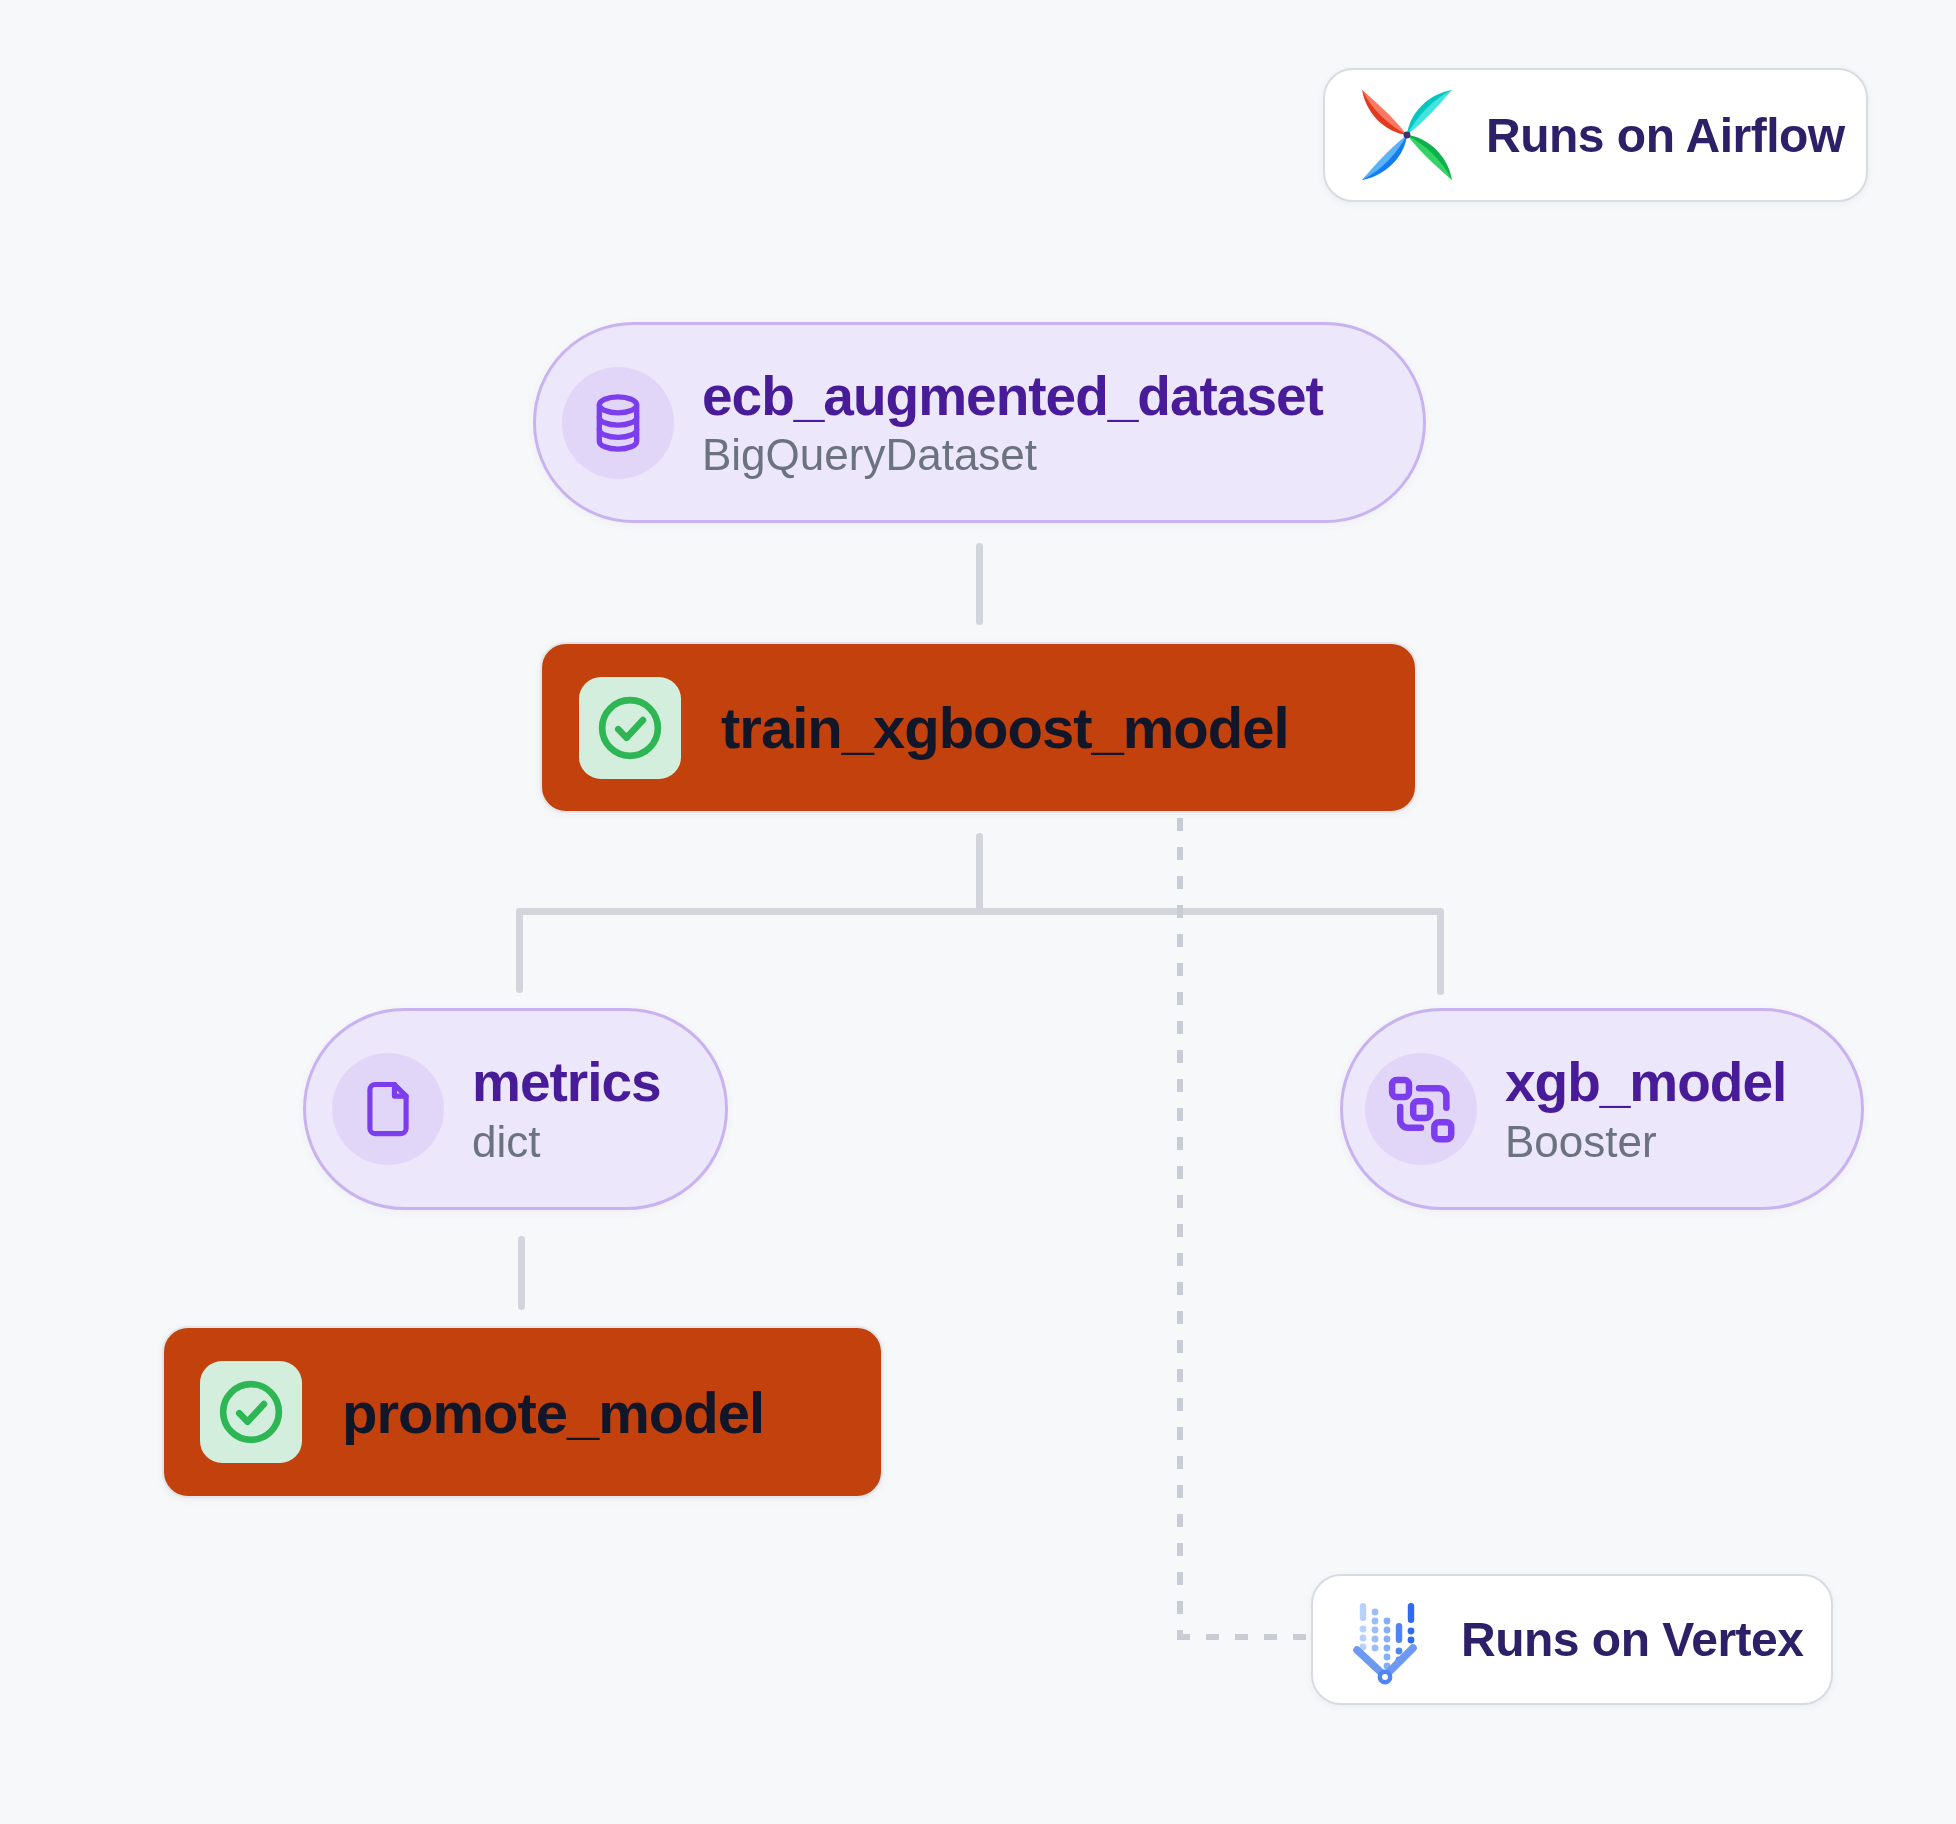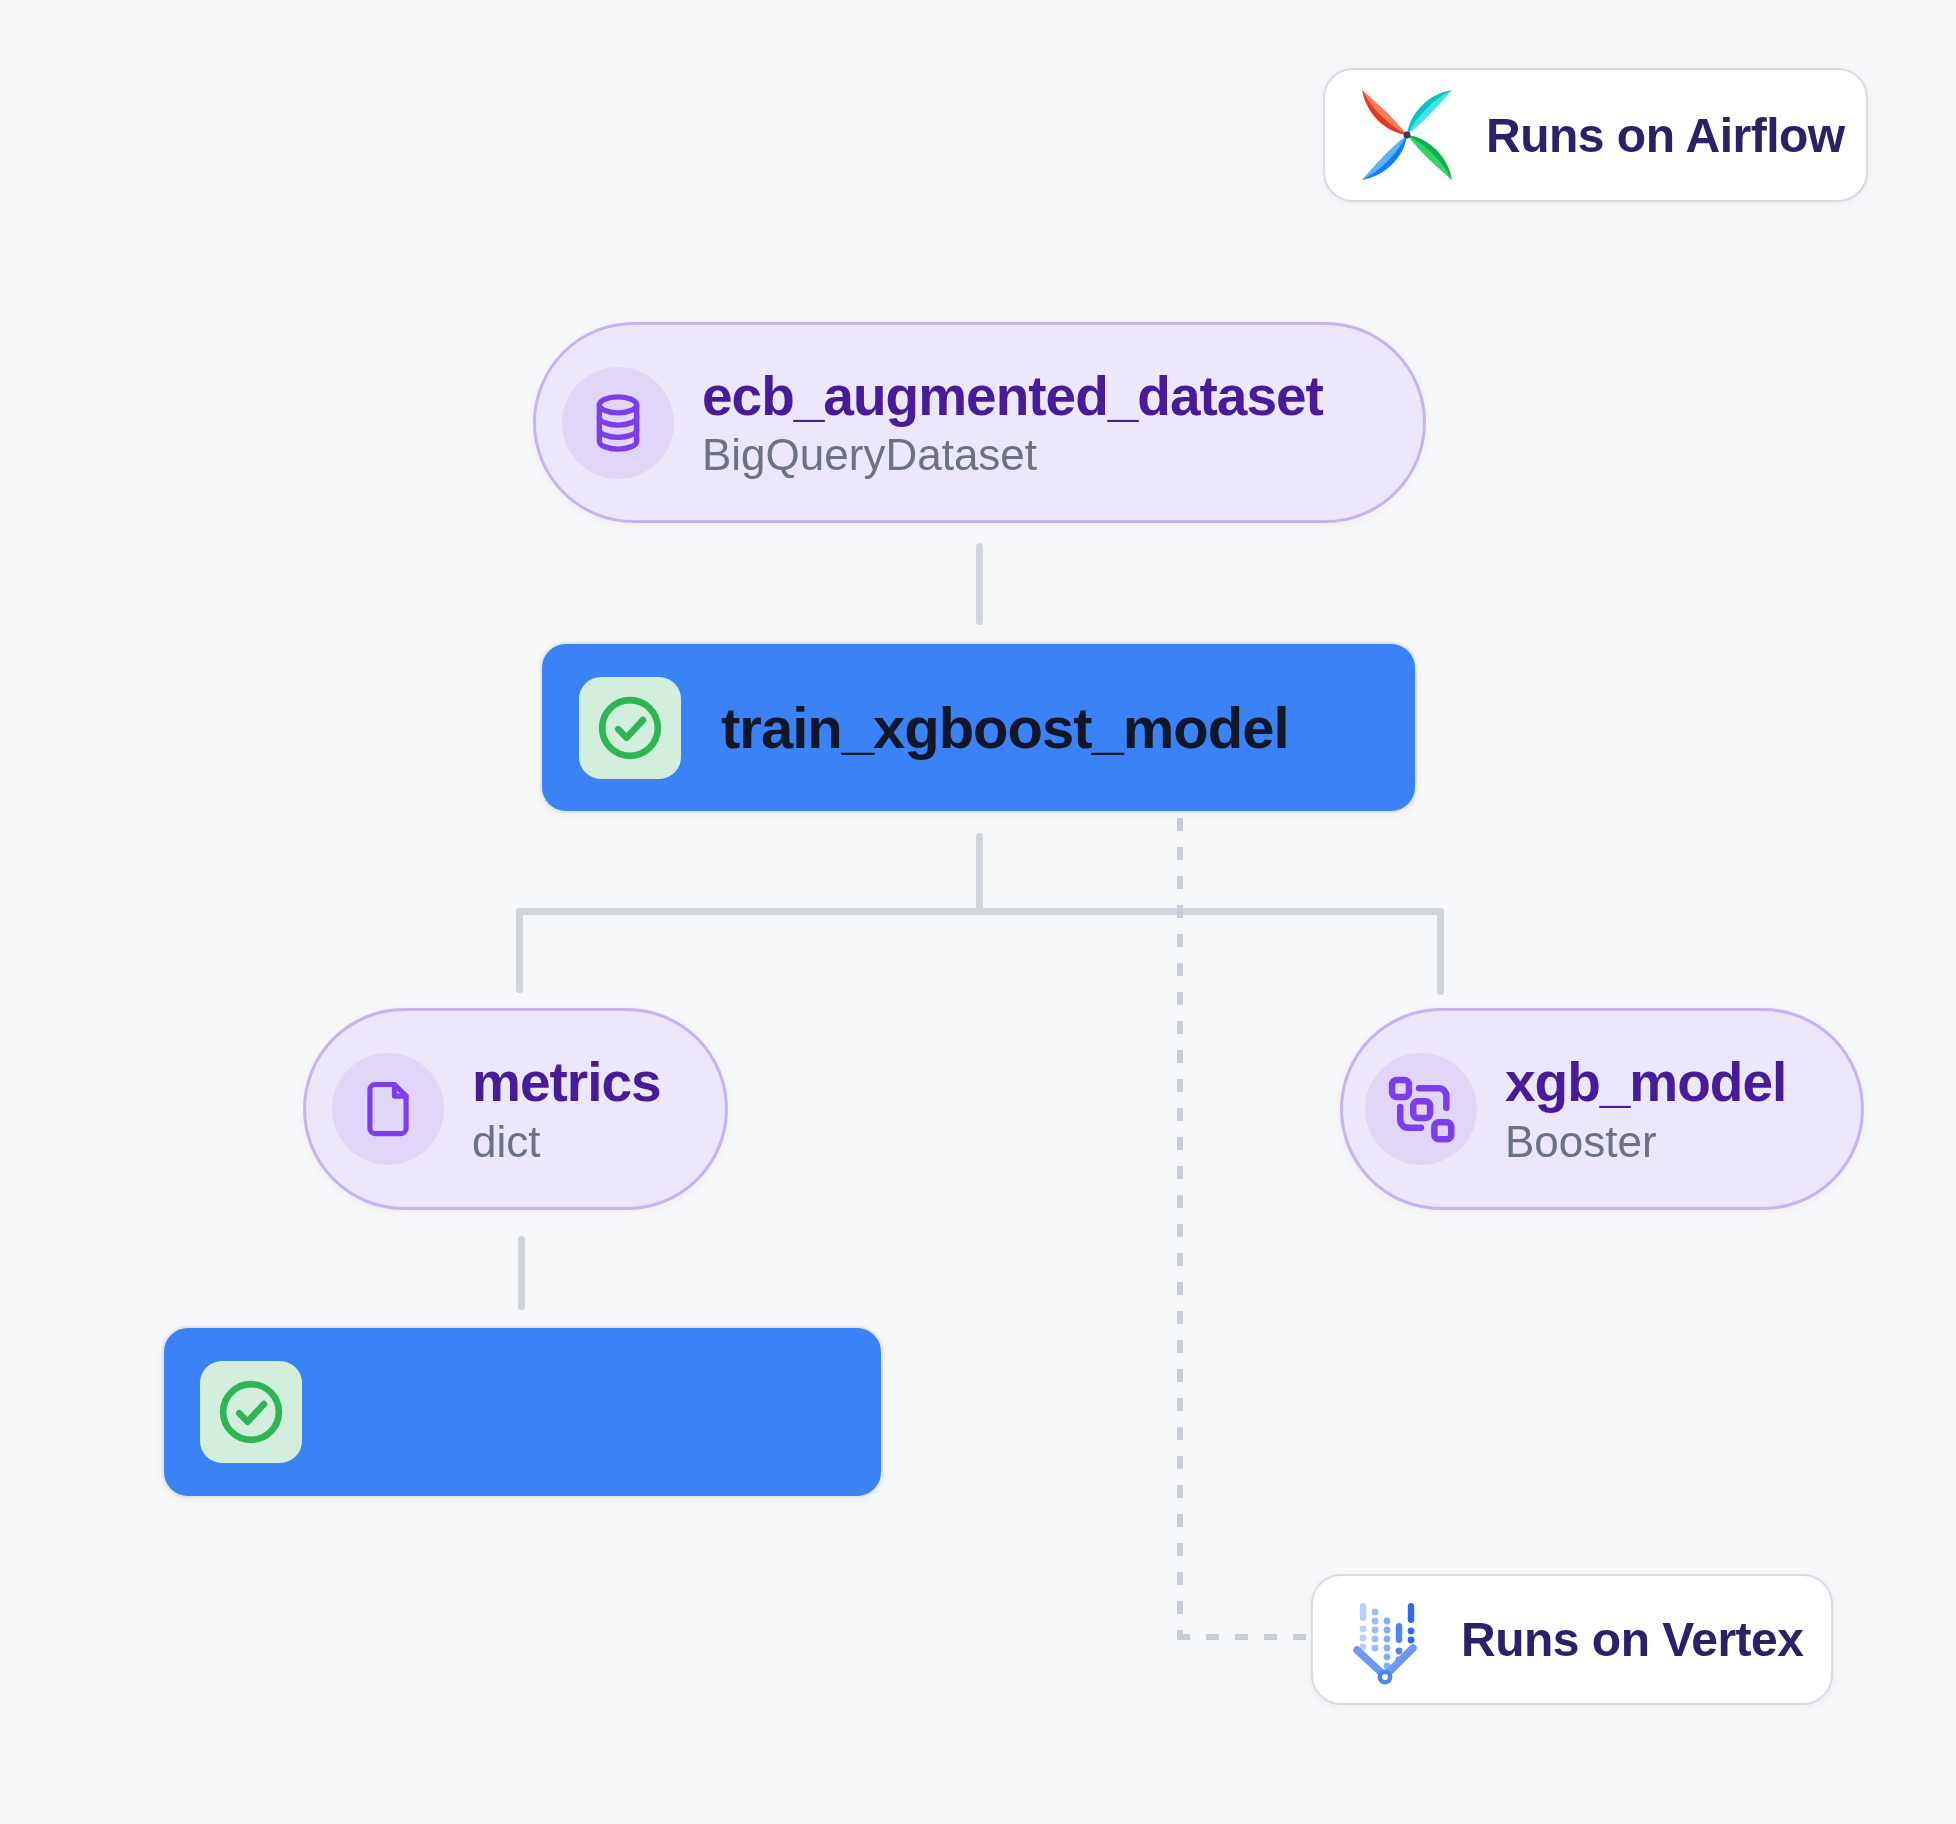--- a/index.html
+++ b/index.html
@@ -50,21 +50,21 @@
     background:var(--icon-circle);
     display:flex;align-items:center;justify-content:center;
     margin-left:26px;
   }
   .pill .txt{margin-left:28px;display:flex;flex-direction:column;gap:4px;}
   .pill .title{font-size:55px;font-weight:700;color:var(--title-purple);letter-spacing:-1px;line-height:1.12;}
   .pill .subtitle{font-size:44px;color:var(--subtitle-gray);line-height:1.1;}
   
   .card{
     position:absolute;
-    background:#3b82f6;
+    background:#c2410c;
     border:2px solid var(--card-border);
     border-radius:26px;
     display:flex;align-items:center;
     box-shadow:0 2px 8px rgba(16,24,40,.05);
   }
   .card .status-chip{
     flex:0 0 auto;
     width:102px;height:102px;border-radius:22px;
     background:var(--success-bg);
     display:flex;align-items:center;justify-content:center;
@@ -178,20 +178,21 @@
     </span>
   </div>
 
   <div class="card" style="left:162px;top:1326px;width:721px;height:172px;">
     <span class="status-chip" style="margin-left:36px;">
       <svg width="76" height="76" viewBox="0 0 24 24" fill="none" stroke="#2eb655" stroke-width="2.1" stroke-linecap="round" stroke-linejoin="round">
         <circle cx="12" cy="12" r="8.8"></circle>
         <path d="m8.3 12.4 2.6 2.7 5.2-5.6"></path>
       </svg>
     </span>
+    <span class="title">promote_model</span>
   </div>
 
   <div class="badge" style="left:1311px;top:1574px;width:522px;height:131px;">
     <span class="badge-icon" style="margin-left:34px;">
       <svg width="96" height="96" viewBox="0 0 48 48" fill="none">
         <g fill="#b9d0fb">
           <rect x="6.4" y="5.5" width="3.2" height="9" rx="1.6"></rect>
           <circle cx="8" cy="18.5" r="1.7"></circle>
             <circle cx="8" cy="23" r="1.7"></circle>
             <circle cx="8" cy="27.5" r="1.7"></circle>

